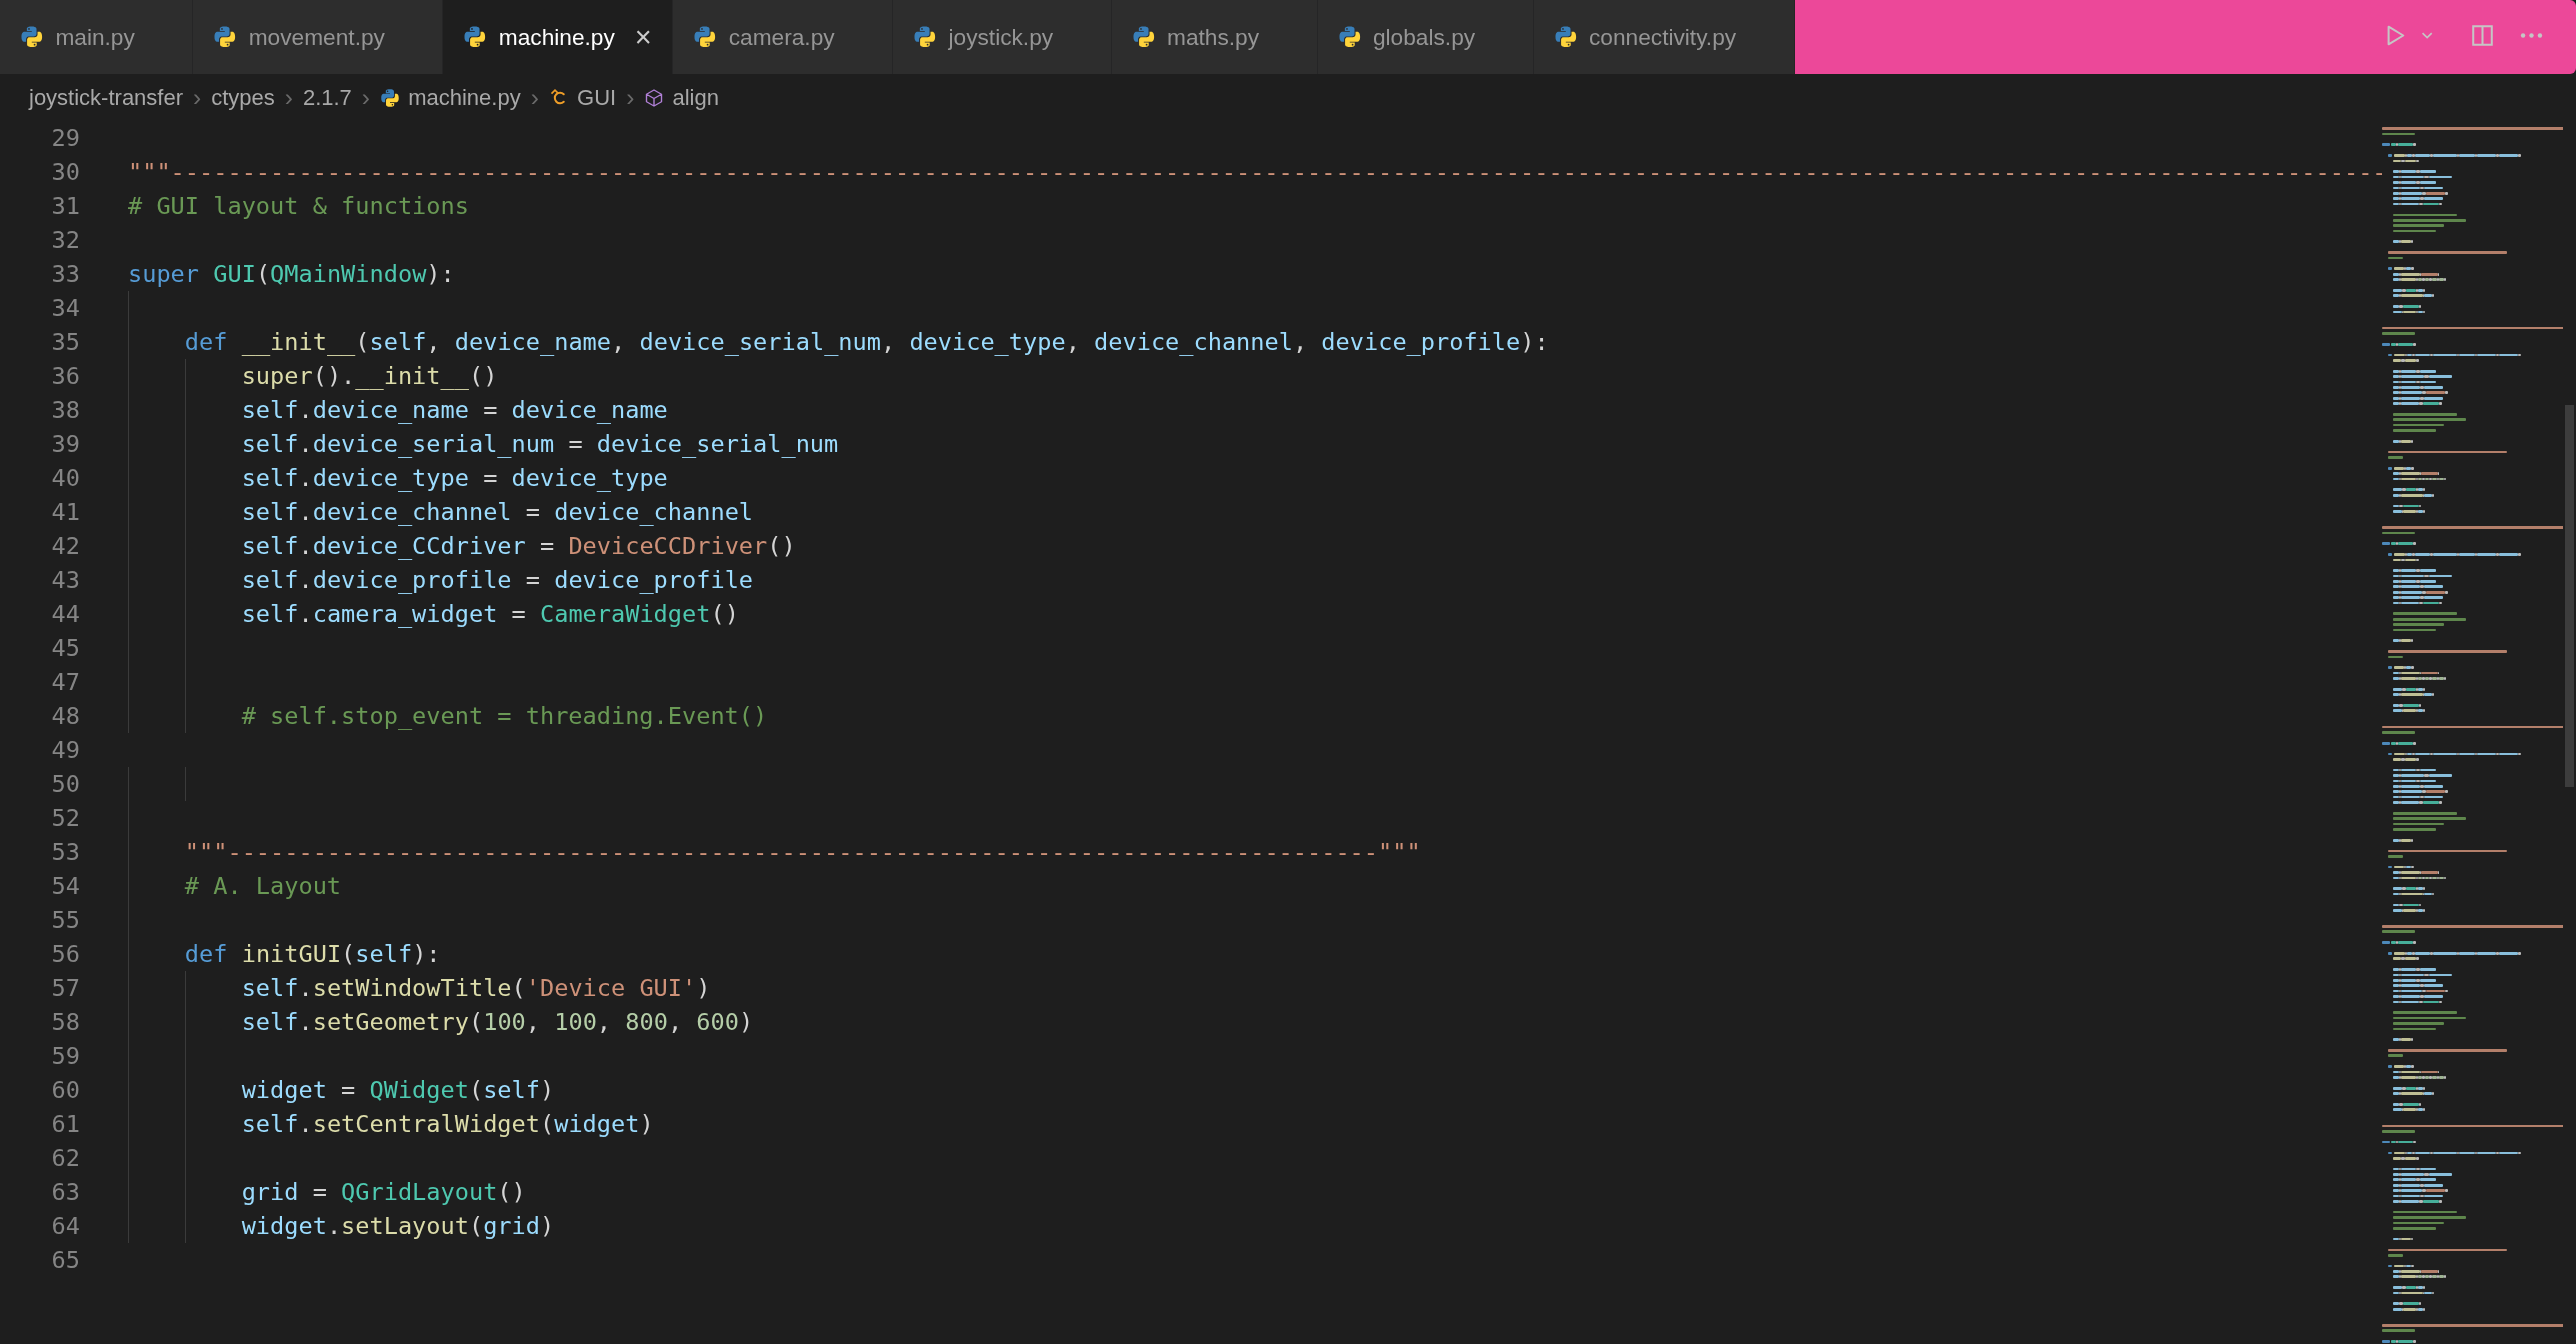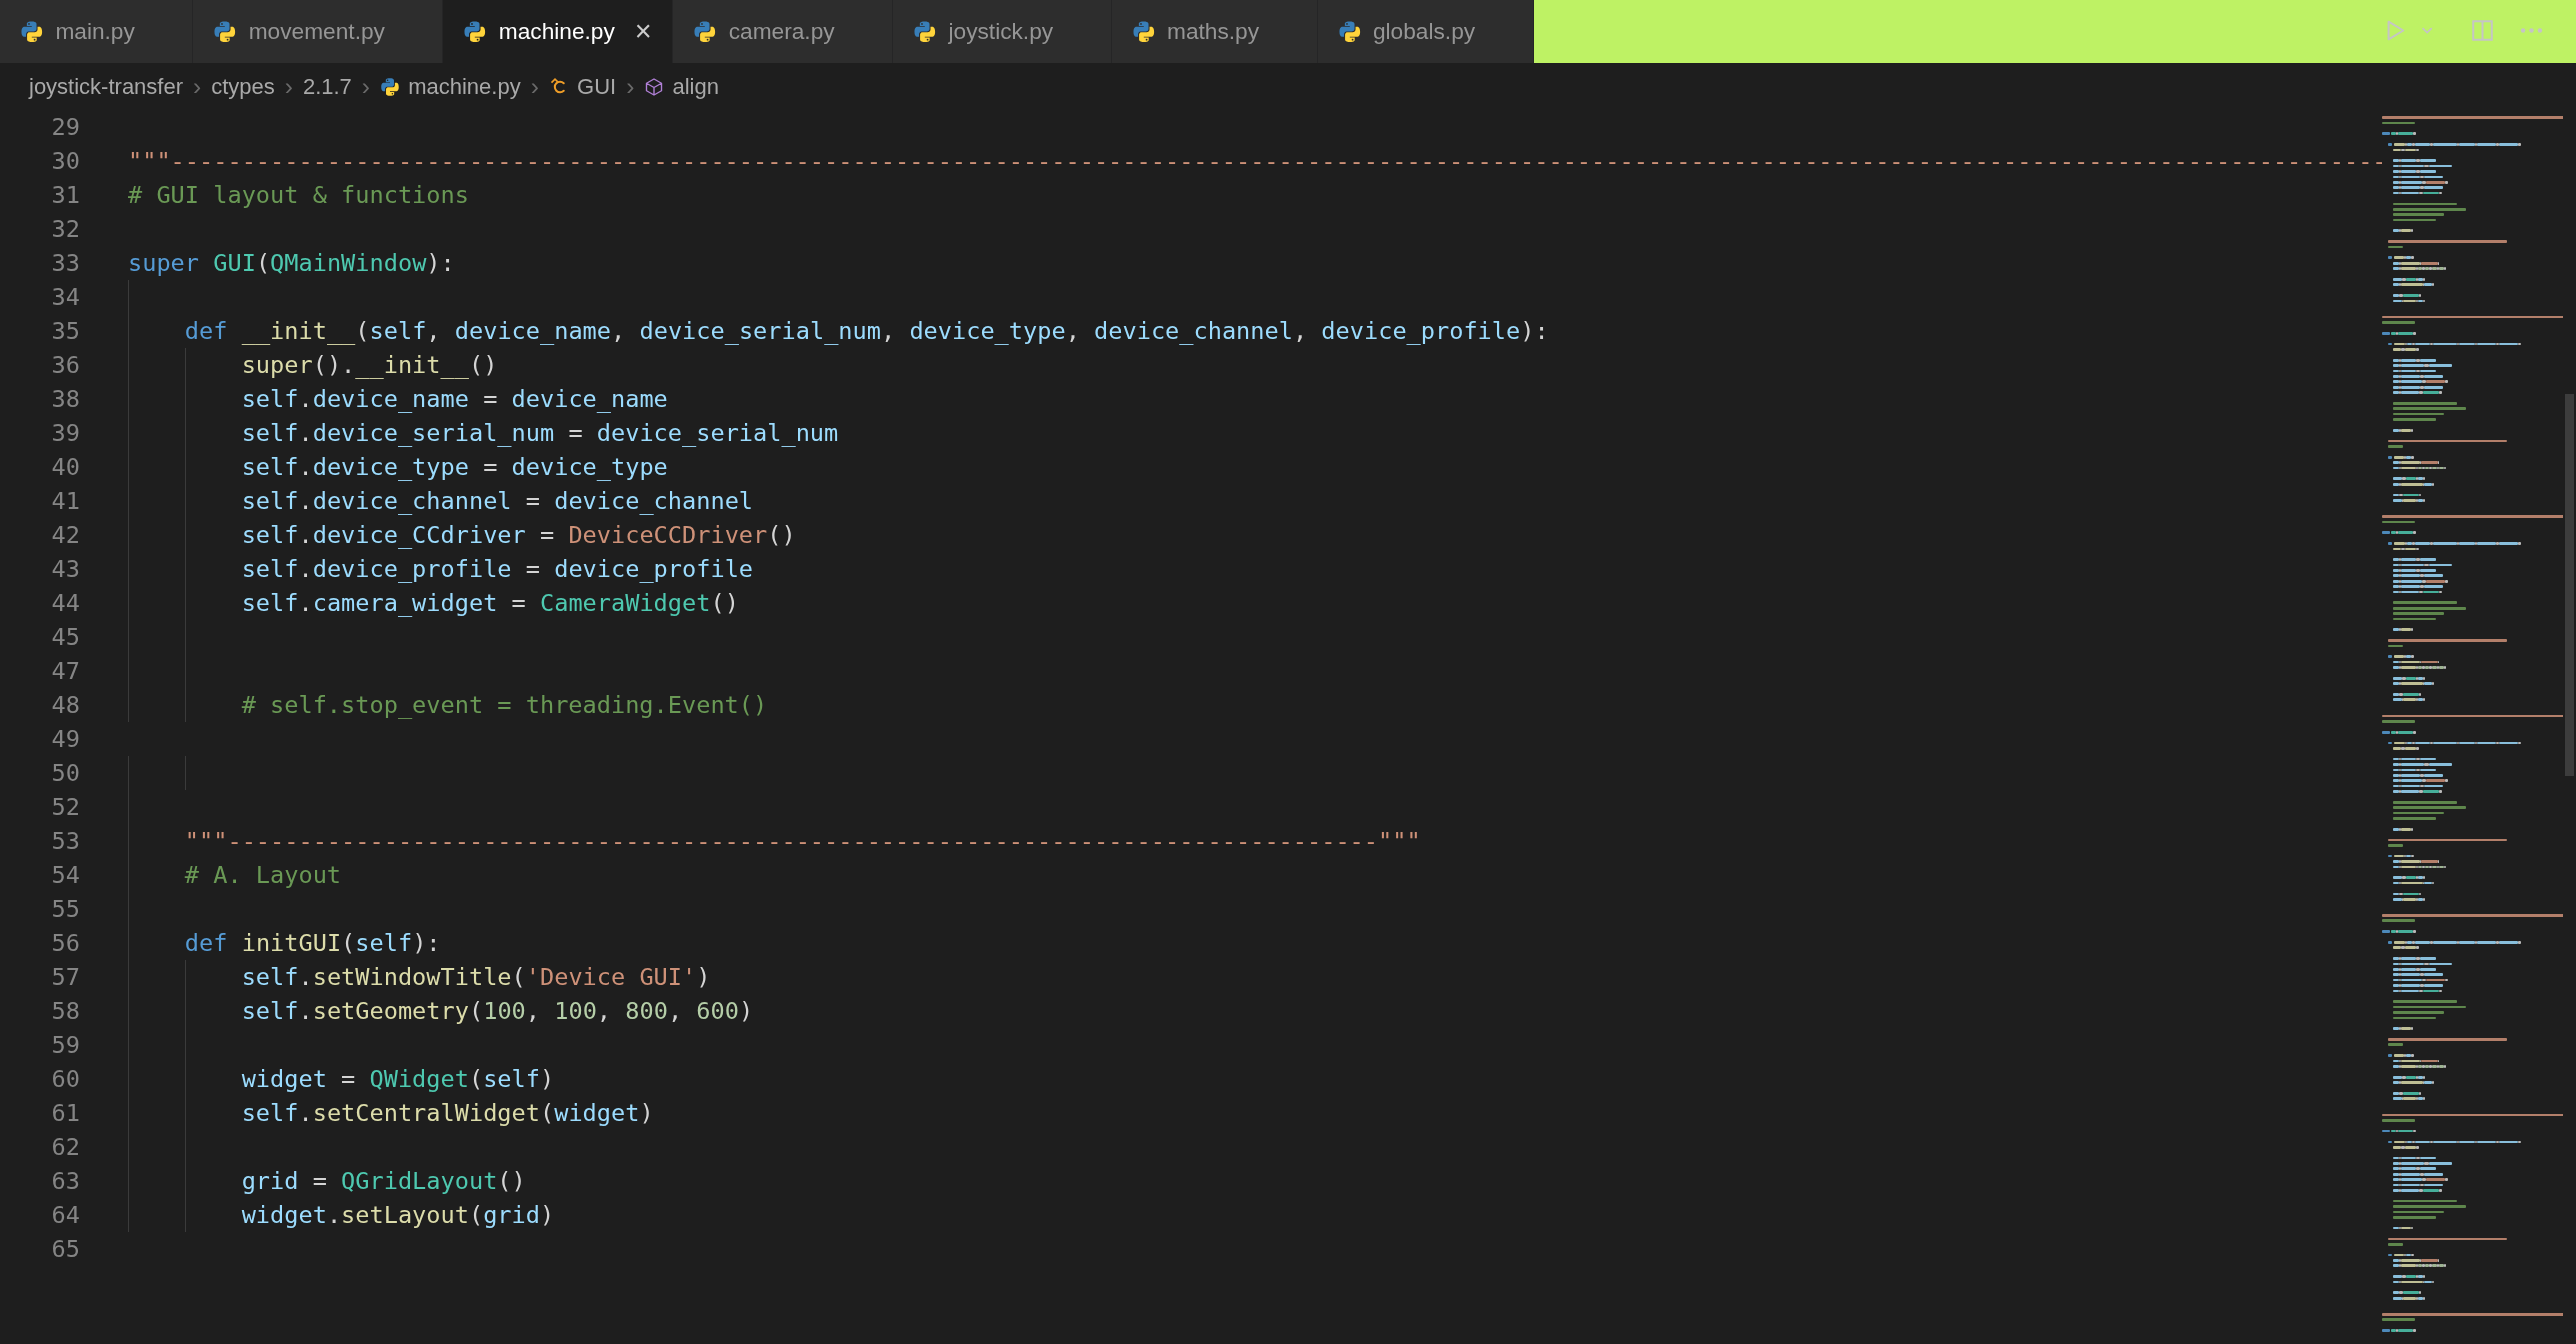--- a/index.html
+++ b/index.html
@@ -1,19 +1,19 @@
 <!DOCTYPE html>
 <html style="font-size:14.5px"><head>
 <meta charset="utf-8">
 <style>
   *{box-sizing:border-box;}
   html,body{margin:0;padding:0;width:2576px;height:1344px;background:#1e1e1e;overflow:hidden;
     font-family:"Liberation Sans",sans-serif;}
   
-  .tab-bar{height:63px;background:#bef264;display:flex;}
+  .tab-bar{height:74px;background:#ec4899;display:flex;border-radius:6px;}
   .tabs{display:flex;flex:1;min-width:0;overflow:hidden;}
   .tab{display:flex;align-items:center;gap:11.8px;padding:0 12.7px 0 20px;font-size:22.7px;color:#969696;
     background:#2d2d2d;border-right:0.9px solid #252526;cursor:pointer;white-space:nowrap;}
   .tab.active{background:#1e1e1e;color:#ffffff;}
   .tab-icon{display:flex;align-items:center;}
   .tab-close{width:33px;height:33px;display:flex;align-items:center;justify-content:center;
     font-size:29px;color:#cccccc;border-radius:7.3px;visibility:hidden;}
   .tab.active .tab-close{visibility:visible;}
   .tab-actions{display:flex;align-items:center;padding:0 25px;gap:9px;}
   .tab-actions .action{display:flex;align-items:center;justify-content:center;width:40px;height:40px;
@@ -106,20 +106,30 @@
         <span class="tab-close">×</span>
       </div>
       <div class="tab">
         <span class="tab-icon">
           <svg viewBox="0 0 32 32" width="23.6" height="23.6">
             <path fill="#387eb8" d="M15.9 2c-7 0-6.6 3-6.6 3v3.2h6.7v1H6.5S2 8.7 2 15.8c0 7.1 3.9 6.9 3.9 6.9h2.3v-3.3s-.1-3.9 3.9-3.9h6.6s3.7.1 3.7-3.6V5.6S23 2 15.9 2zm-3.7 2.1a1.2 1.2 0 1 1 0 2.4 1.2 1.2 0 0 1 0-2.4z"></path>
             <path fill="#ffd43b" d="M16.1 30c7 0 6.6-3 6.6-3v-3.2H16v-1h9.5s4.5.5 4.5-6.6c0-7.1-3.9-6.9-3.9-6.9h-2.3v3.3s.1 3.9-3.9 3.9h-6.6s-3.7-.1-3.7 3.6v6.1S9.1 30 16.1 30zm3.7-2.1a1.2 1.2 0 1 1 0-2.4 1.2 1.2 0 0 1 0 2.4z"></path>
           </svg>
         </span>
         <span class="tab-label">globals.py</span>
+        <span class="tab-close">×</span>
+      </div>
+      <div class="tab">
+        <span class="tab-icon">
+          <svg viewBox="0 0 32 32" width="23.6" height="23.6">
+            <path fill="#387eb8" d="M15.9 2c-7 0-6.6 3-6.6 3v3.2h6.7v1H6.5S2 8.7 2 15.8c0 7.1 3.9 6.9 3.9 6.9h2.3v-3.3s-.1-3.9 3.9-3.9h6.6s3.7.1 3.7-3.6V5.6S23 2 15.9 2zm-3.7 2.1a1.2 1.2 0 1 1 0 2.4 1.2 1.2 0 0 1 0-2.4z"></path>
+            <path fill="#ffd43b" d="M16.1 30c7 0 6.6-3 6.6-3v-3.2H16v-1h9.5s4.5.5 4.5-6.6c0-7.1-3.9-6.9-3.9-6.9h-2.3v3.3s.1 3.9-3.9 3.9h-6.6s-3.7-.1-3.7 3.6v6.1S9.1 30 16.1 30zm3.7-2.1a1.2 1.2 0 1 1 0-2.4 1.2 1.2 0 0 1 0 2.4z"></path>
+          </svg>
+        </span>
+        <span class="tab-label">connectivity.py</span>
         <span class="tab-close">×</span>
       </div>
     </div>
   <div class="tab-actions">
       <div class="action">
         <span><svg viewBox="0 0 16 16" width="27" height="27">
             <path fill="none" stroke="#c5c5c5" stroke-width="1.2" stroke-linejoin="round" d="M4.5 2.8v10.4l8.7-5.2Z"></path>
           </svg></span>
       </div>
       <div class="action action-small">

